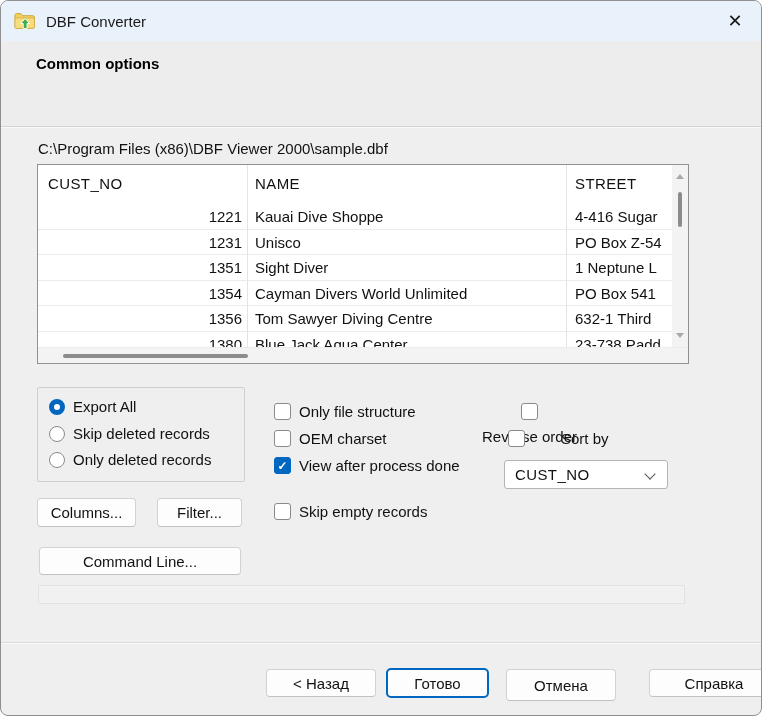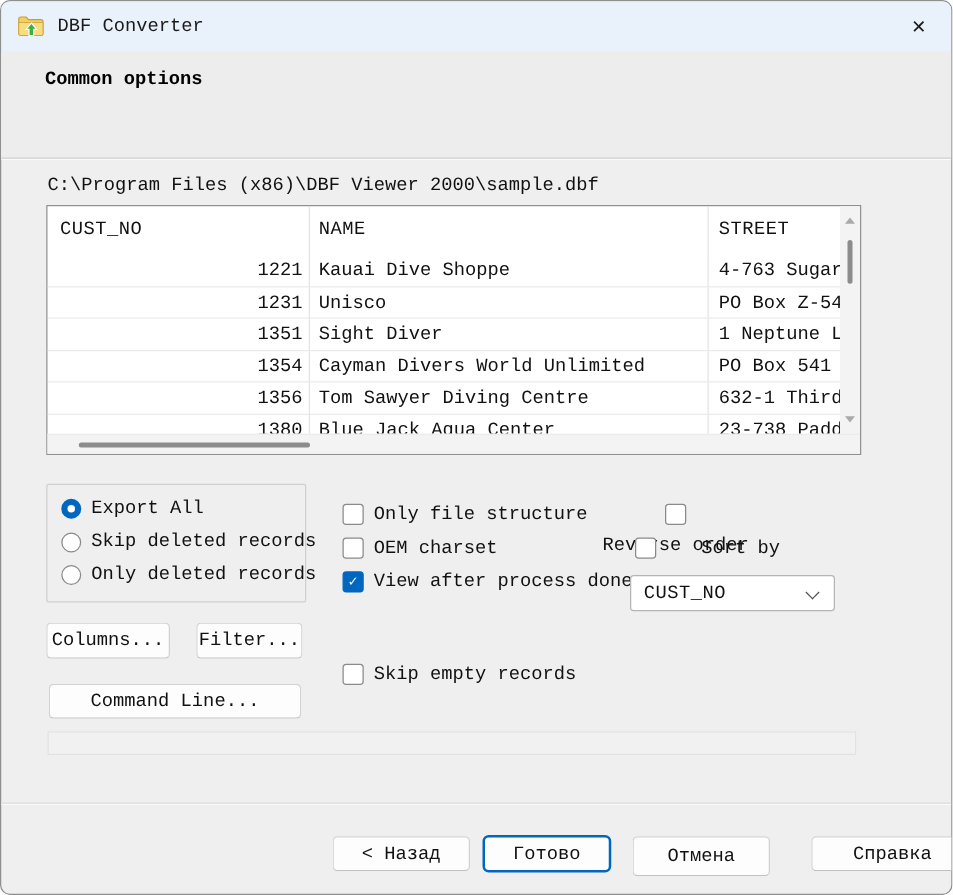--- a/index.html
+++ b/index.html
@@ -1,21 +1,21 @@
 <!DOCTYPE html>
 <html><head>
 <meta charset="utf-8">
 <style>
   html,body{margin:0;padding:0;background:#ffffff;}
   *{box-sizing:border-box;}
   .window{
     position:relative;width:762px;height:716px;
     border:1px solid #8f8f8f;border-radius:8px;overflow:hidden;
     background:#efefef;
-    font-family:Liberation Mono, monospace;color:#111;
+    font-family:Liberation Sans, sans-serif;color:#111;
   }
   
   .titlebar{position:absolute;top:0;left:0;right:0;height:40px;background:#e9f1fb;
     display:flex;align-items:center;padding-left:13px;}
   .title-text{margin-left:10px;font-size:15px;color:#1a1a1a;}
   .close-btn{position:absolute;right:12px;top:6px;width:28px;height:28px;
     display:flex;align-items:center;justify-content:center;font-size:18px;color:#1a1a1a;cursor:default;}
   
   .header-band{position:absolute;top:40px;left:0;right:0;height:86px;background:#ededed;
     border-bottom:1px solid #d2d2d2;box-shadow:0 1px 0 #fafafa;}
@@ -111,21 +111,21 @@
   <div class="grid">
     <div class="grid-header">
       <div class="gh-cell col1">CUST_NO</div>
       <div class="gh-cell col2">NAME</div>
       <div class="gh-cell col3">STREET</div>
     </div>
     <div class="grid-body">
       <div class="grid-row">
         <div class="gr-cell col1">1221</div>
         <div class="gr-cell col2">Kauai Dive Shoppe</div>
-        <div class="gr-cell col3">4-763 Sugar</div>
+        <div class="gr-cell col3">4-416 Sugar</div>
       </div>
       <div class="grid-row">
         <div class="gr-cell col1">1231</div>
         <div class="gr-cell col2">Unisco</div>
         <div class="gr-cell col3">PO Box Z-54</div>
       </div>
       <div class="grid-row">
         <div class="gr-cell col1">1351</div>
         <div class="gr-cell col2">Sight Diver</div>
         <div class="gr-cell col3">1 Neptune L</div>
@@ -178,21 +178,21 @@
   <div class="checkrow" style="left:273px;top:429px;">
     <span class="checkbox"></span>
     <span>OEM charset</span>
   </div>
   <div class="checkrow" style="left:273px;top:456px;">
     <span class="checkbox checked">
         <span class="checkmark">✓</span>
       </span>
     <span>View after process done</span>
   </div>
-  <div class="checkrow" style="left:273px;top:530px;">
+  <div class="checkrow" style="left:273px;top:502px;">
     <span class="checkbox"></span>
     <span>Skip empty records</span>
   </div>
 
   <div class="checkrow" style="left:481px;top:402px;flex-direction:column;">
     <span class="checkbox"></span>
     <span>Reverse order</span>
   </div>
   <div class="checkrow" style="left:507px;top:429px;gap:36px;">
     <span class="checkbox"></span>

